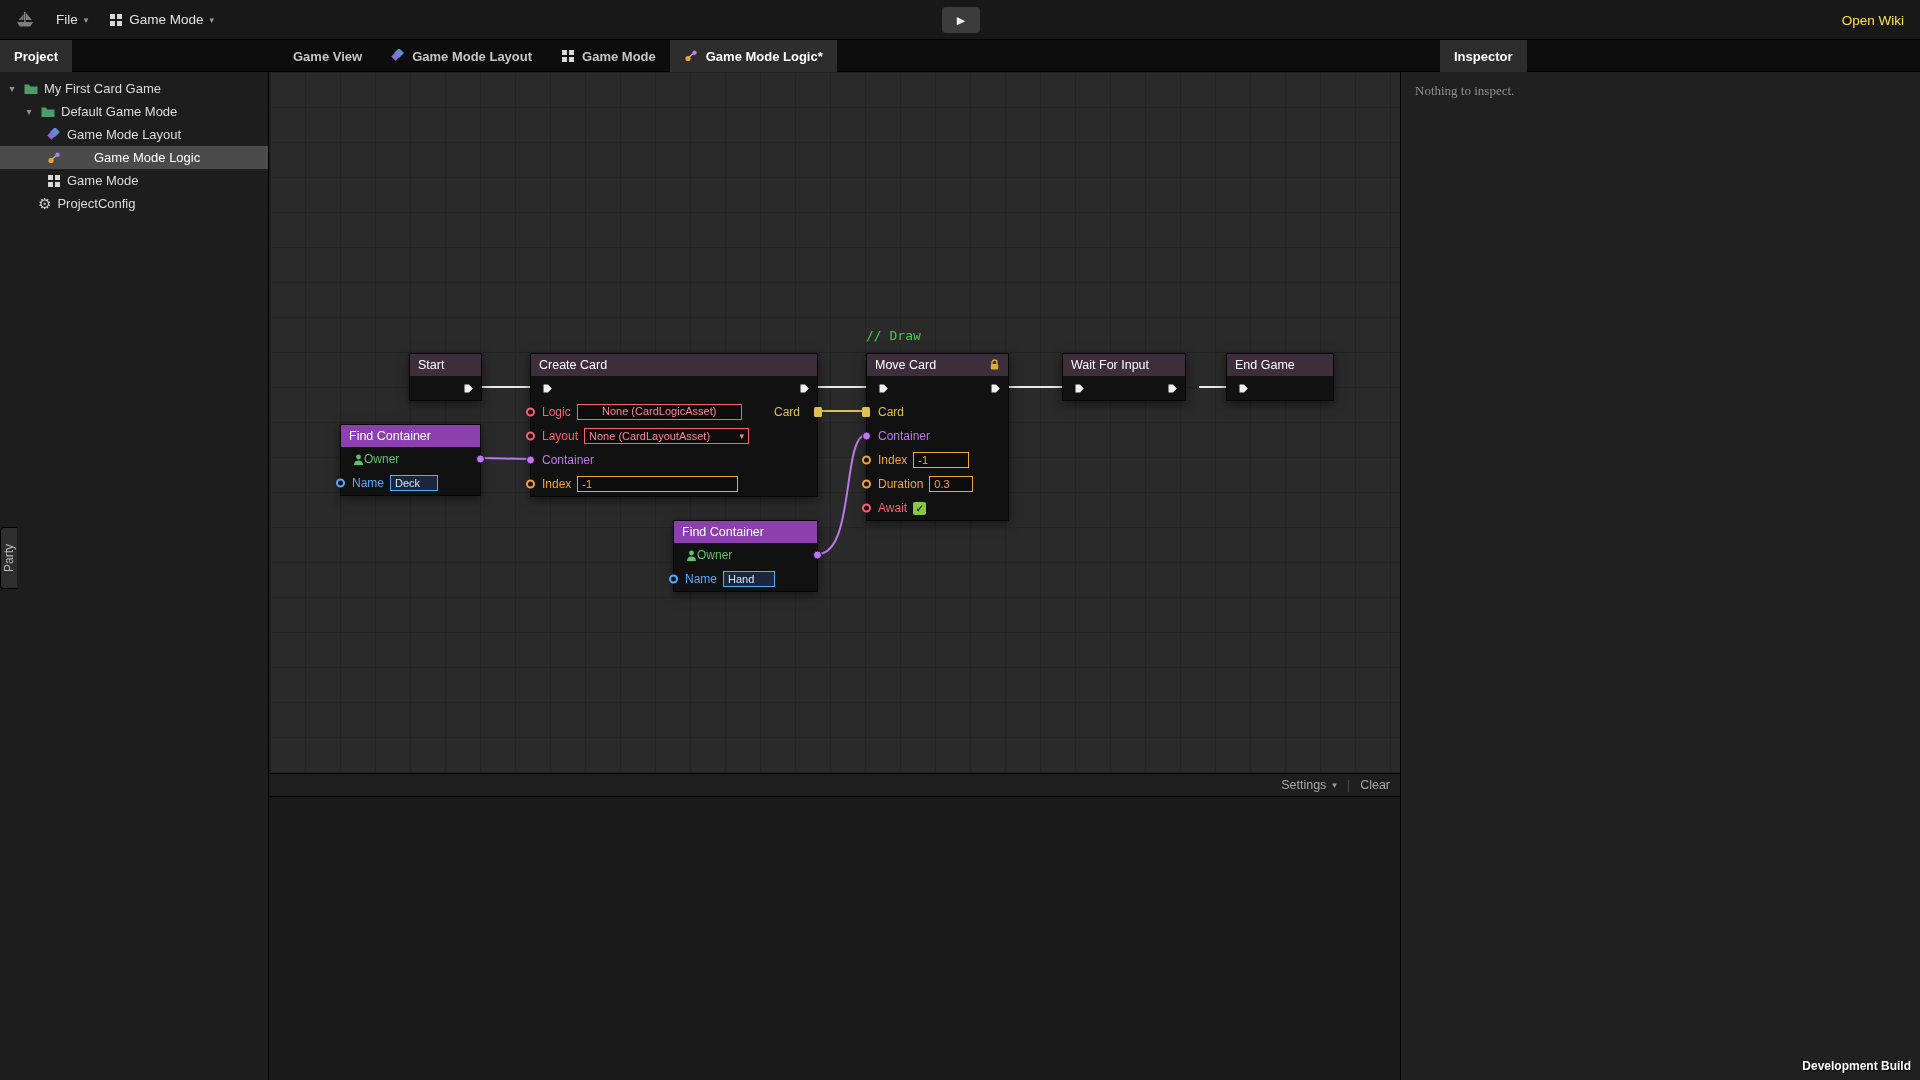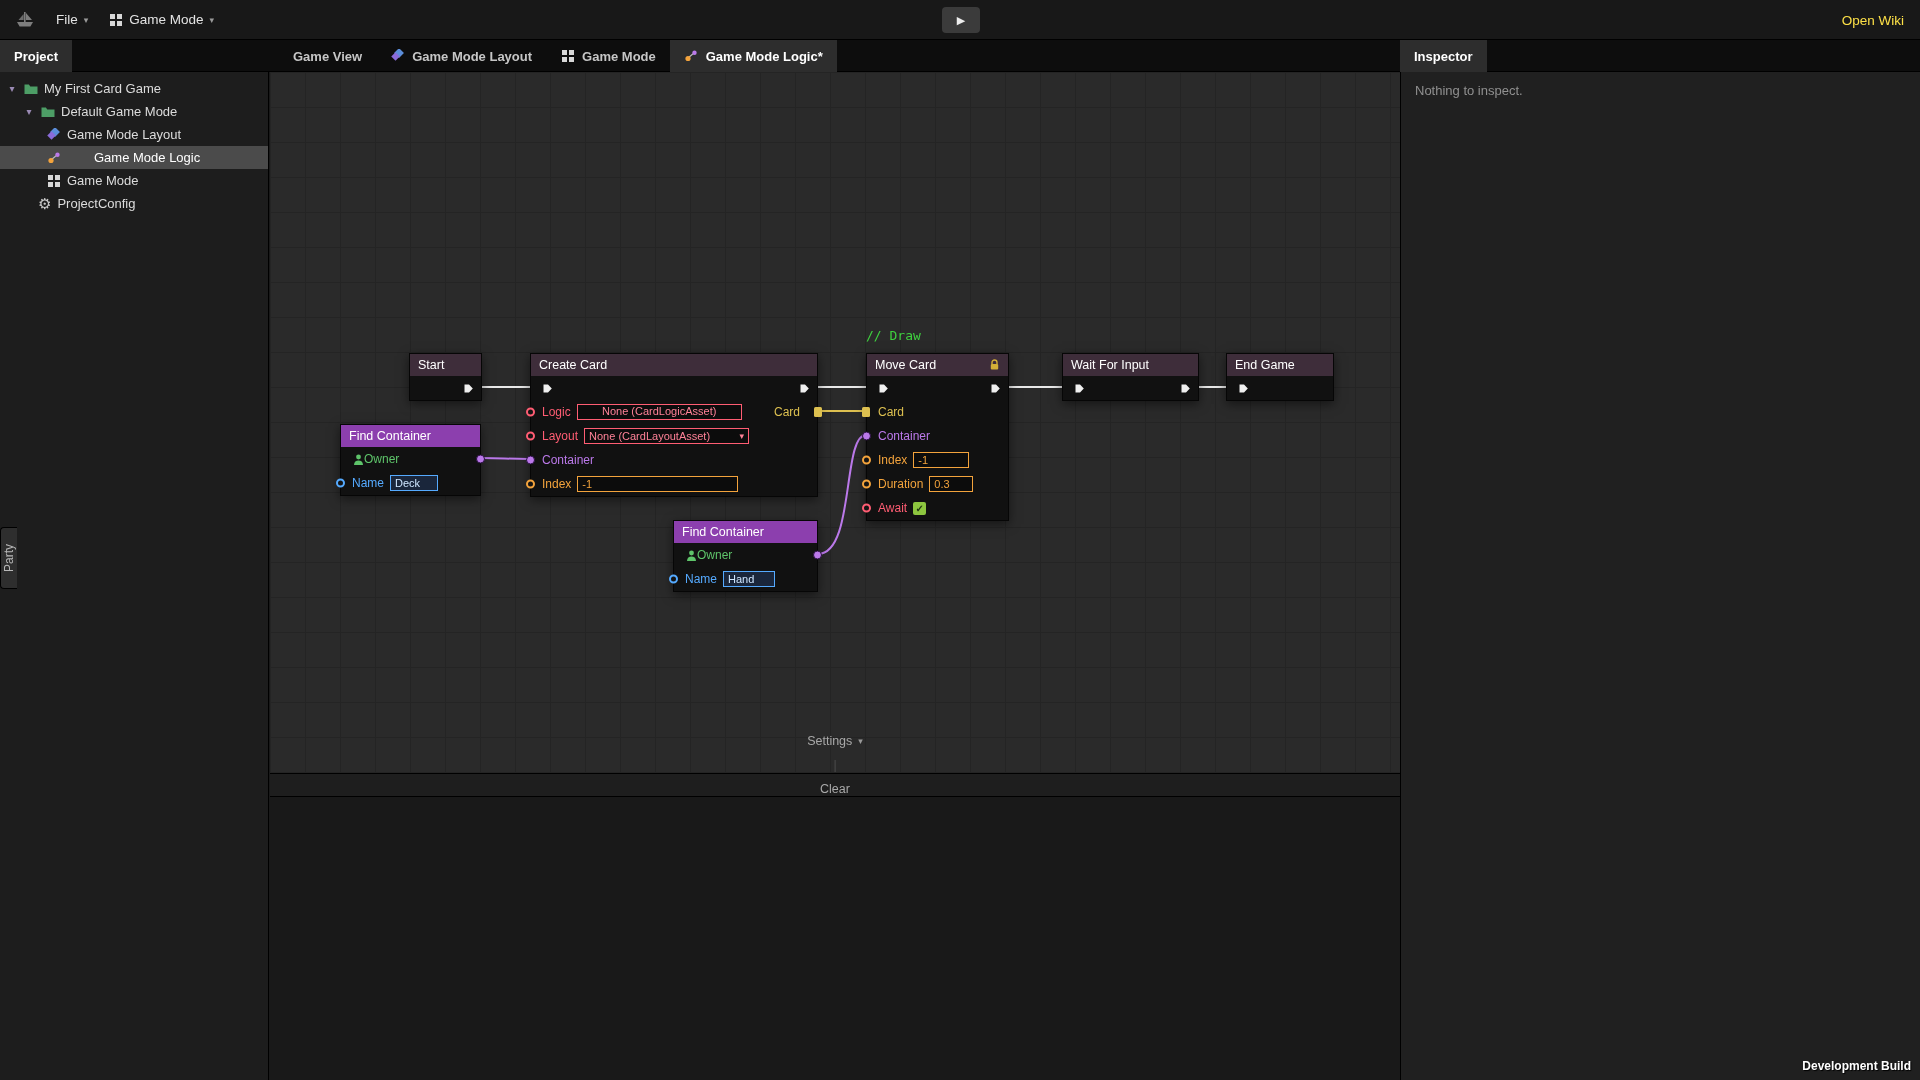--- a/index.html
+++ b/index.html
@@ -20,21 +20,21 @@
     color:#fde047; font-size:13.5px; }
 
   
   .tabbar { position:absolute; left:0; top:40px; width:1920px; height:32px; background:#0d0d0d;
     border-bottom:1px solid #000; z-index:19;font-weight:bold; }
   .tab { height:32px; display:inline-flex; align-items:center; gap:7px; padding:0 14px;
     font-size:13px; color:#c6c6c6; white-space:nowrap; }
   .tab.active { background:#2d2d2d; color:#fff; }
   .tab-project { position:absolute; left:0; top:0; }
   .editor-tabs { position:absolute; left:279px; top:0; display:flex; }
-  .tab-inspector { position:absolute; left:1400px; top:0; }
+  .tab-inspector { position:absolute; left:1440px; top:0; }
 
   
   .sidebar { position:absolute; left:0; top:72px; width:269px; height:1008px; background:#1d1d1d;
     border-right:1px solid #000; padding-top:5px; }
   .tree-row { height:23px; display:flex; align-items:center; gap:6px; font-size:13px; color:#dcdcdc; }
   .tree-row.selected { background:#4b4b4b; color:#fff; }
   .disclosure { font-size:10px; color:#9a8ab4; width:10px; text-align:center; }
   .tree-icon { width:15px; height:14px; display:inline-flex; align-items:center; justify-content:center; }
   .gear { font-size:15px; color:#c8c8c8; line-height:1; }
 
@@ -88,27 +88,27 @@
     display:flex; align-items:center; justify-content:center; border-radius:2px; font-weight:bold; }
 
   
   .console { position:absolute; left:270px; top:773px; width:1130px; height:307px; background:#191919; }
   .console-tabs { height:25px; background:#121212; display:flex; align-items:stretch; }
   .console-tab { display:flex; align-items:center; padding:0 16px; font-size:13px; color:#c6c6c6; gap:8px; }
   .console-tab.active { background:#2d2d2d; color:#fff; }
   .dot { width:8px; height:8px; border-radius:50%; background:#5a5a5a; }
   .console-toolbar { height:24px; background:#1e1e1e; border-top:1px solid #000; border-bottom:1px solid #000;
     display:flex; align-items:center; justify-content:flex-end; gap:10px; padding:0 10px;
-    color:#a8a8a8; font-size:12.5px;flex-direction:column; }
+    color:#a8a8a8; font-size:12.5px; }
   .tool-divider { color:#4a4a4a; }
 
   
   .rightpanel { position:absolute; left:1400px; top:72px; width:520px; height:1008px;
     background:#202020; border-left:1px solid #000; }
-  .inspector-empty { padding:11px 14px; color:#909090; font-size:13px; }
+  .inspector-empty { padding:11px 14px; color:#909090; font-size:13px;font-family:Liberation Serif, serif; }
   .hierarchy-tabs { position:absolute; left:0; top:701px; width:100%; height:25px; background:#121212;
     display:flex; align-items:stretch; border-bottom:1px solid #000; }
   .dev-build { position:absolute; right:9px; bottom:7px; color:#fff; font-size:12px; font-weight:bold;
     text-shadow:1px 1px 1px #000; }
 
   
   .party-tab { position:absolute; left:0; top:527px; width:17px; height:62px; background:#2e2e2e;
     border:1px solid #000; border-left:none; border-radius:0 4px 4px 0; z-index:40;
     display:flex; align-items:center; justify-content:center; color:#b8b8b8; font-size:12px;
     writing-mode:vertical-rl; transform:rotate(180deg); transform-origin:center; }
@@ -379,21 +379,21 @@
       </div>
       <div class="node-row">
         <span class="pin o-red pin-l"></span>
         <span class="plabel red">Await</span>
         <span class="checkbox">
           <span>✓</span>
         </span>
       </div>
     </div>
 
-    <div class="node" style="left:792px;top:281px;width:137px;">
+    <div class="node" style="left:792px;top:281px;width:124px;">
       <div class="node-header">
         <span>Wait For Input</span>
       </div>
       <div class="node-row">
         <svg class="exec-arrow" viewBox="0 0 11 11">
             <path d="M1.5 1.5 L6 1.5 L9.8 5.5 L6 9.5 L1.5 9.5 Z" fill="#f0f0f0"></path>
           </svg>
         <svg class="exec-arrow ml-auto" viewBox="0 0 11 11">
             <path d="M1.5 1.5 L6 1.5 L9.8 5.5 L6 9.5 L1.5 9.5 Z" fill="#f0f0f0"></path>
           </svg>

